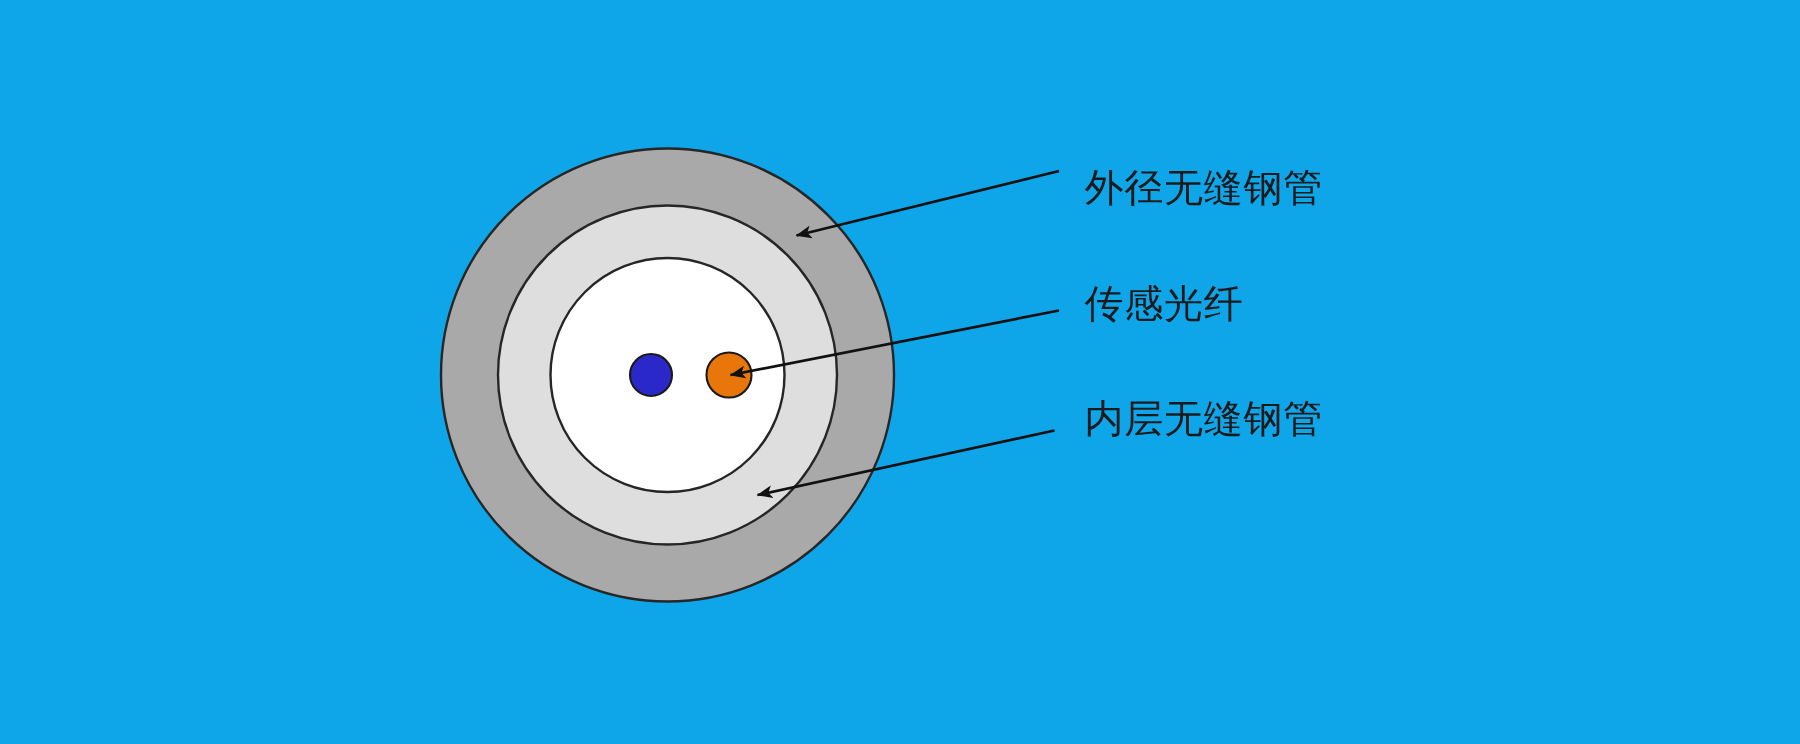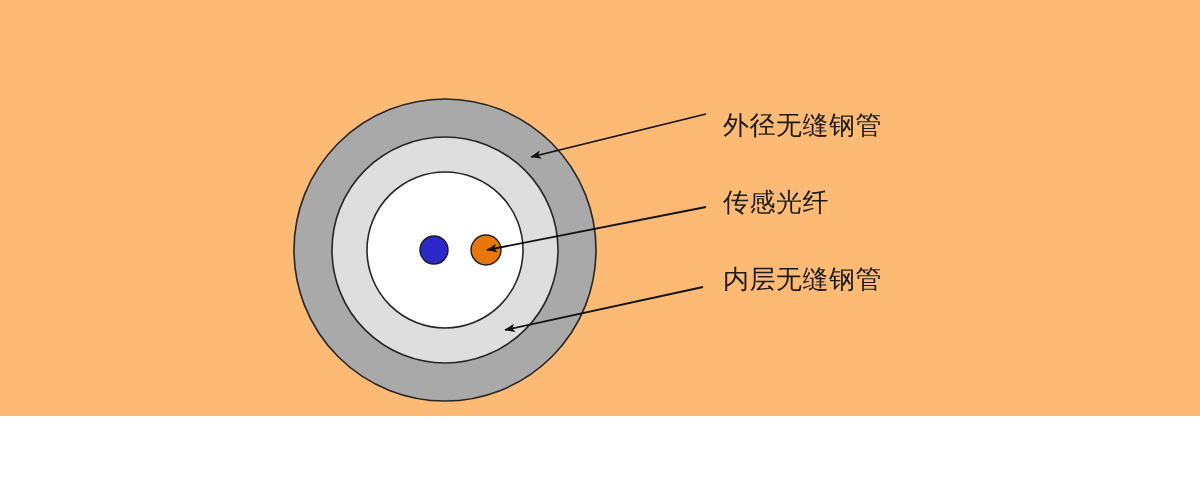--- a/index.html
+++ b/index.html
@@ -13,22 +13,22 @@
     height: 496px;
     position: relative;
     overflow: hidden;
     font-family: "DejaVu Sans", "Liberation Sans", sans-serif;
   }
   #diagram-root {
     position: absolute;
     top: 0;
     left: 0;
     width: 1200px;
-    height: 416px;
-    background: #fdba74;
+    height: 496px;
+    background: #0ea5e9;
   }
   svg#cross-section-svg {
     display: block;
     width: 1200px;
     height: 496px;
   }
   .callout-text {
     font-family: "DejaVu Sans", "Liberation Sans", sans-serif;
     font-size: 26px;
     fill: #1a1a1a;

